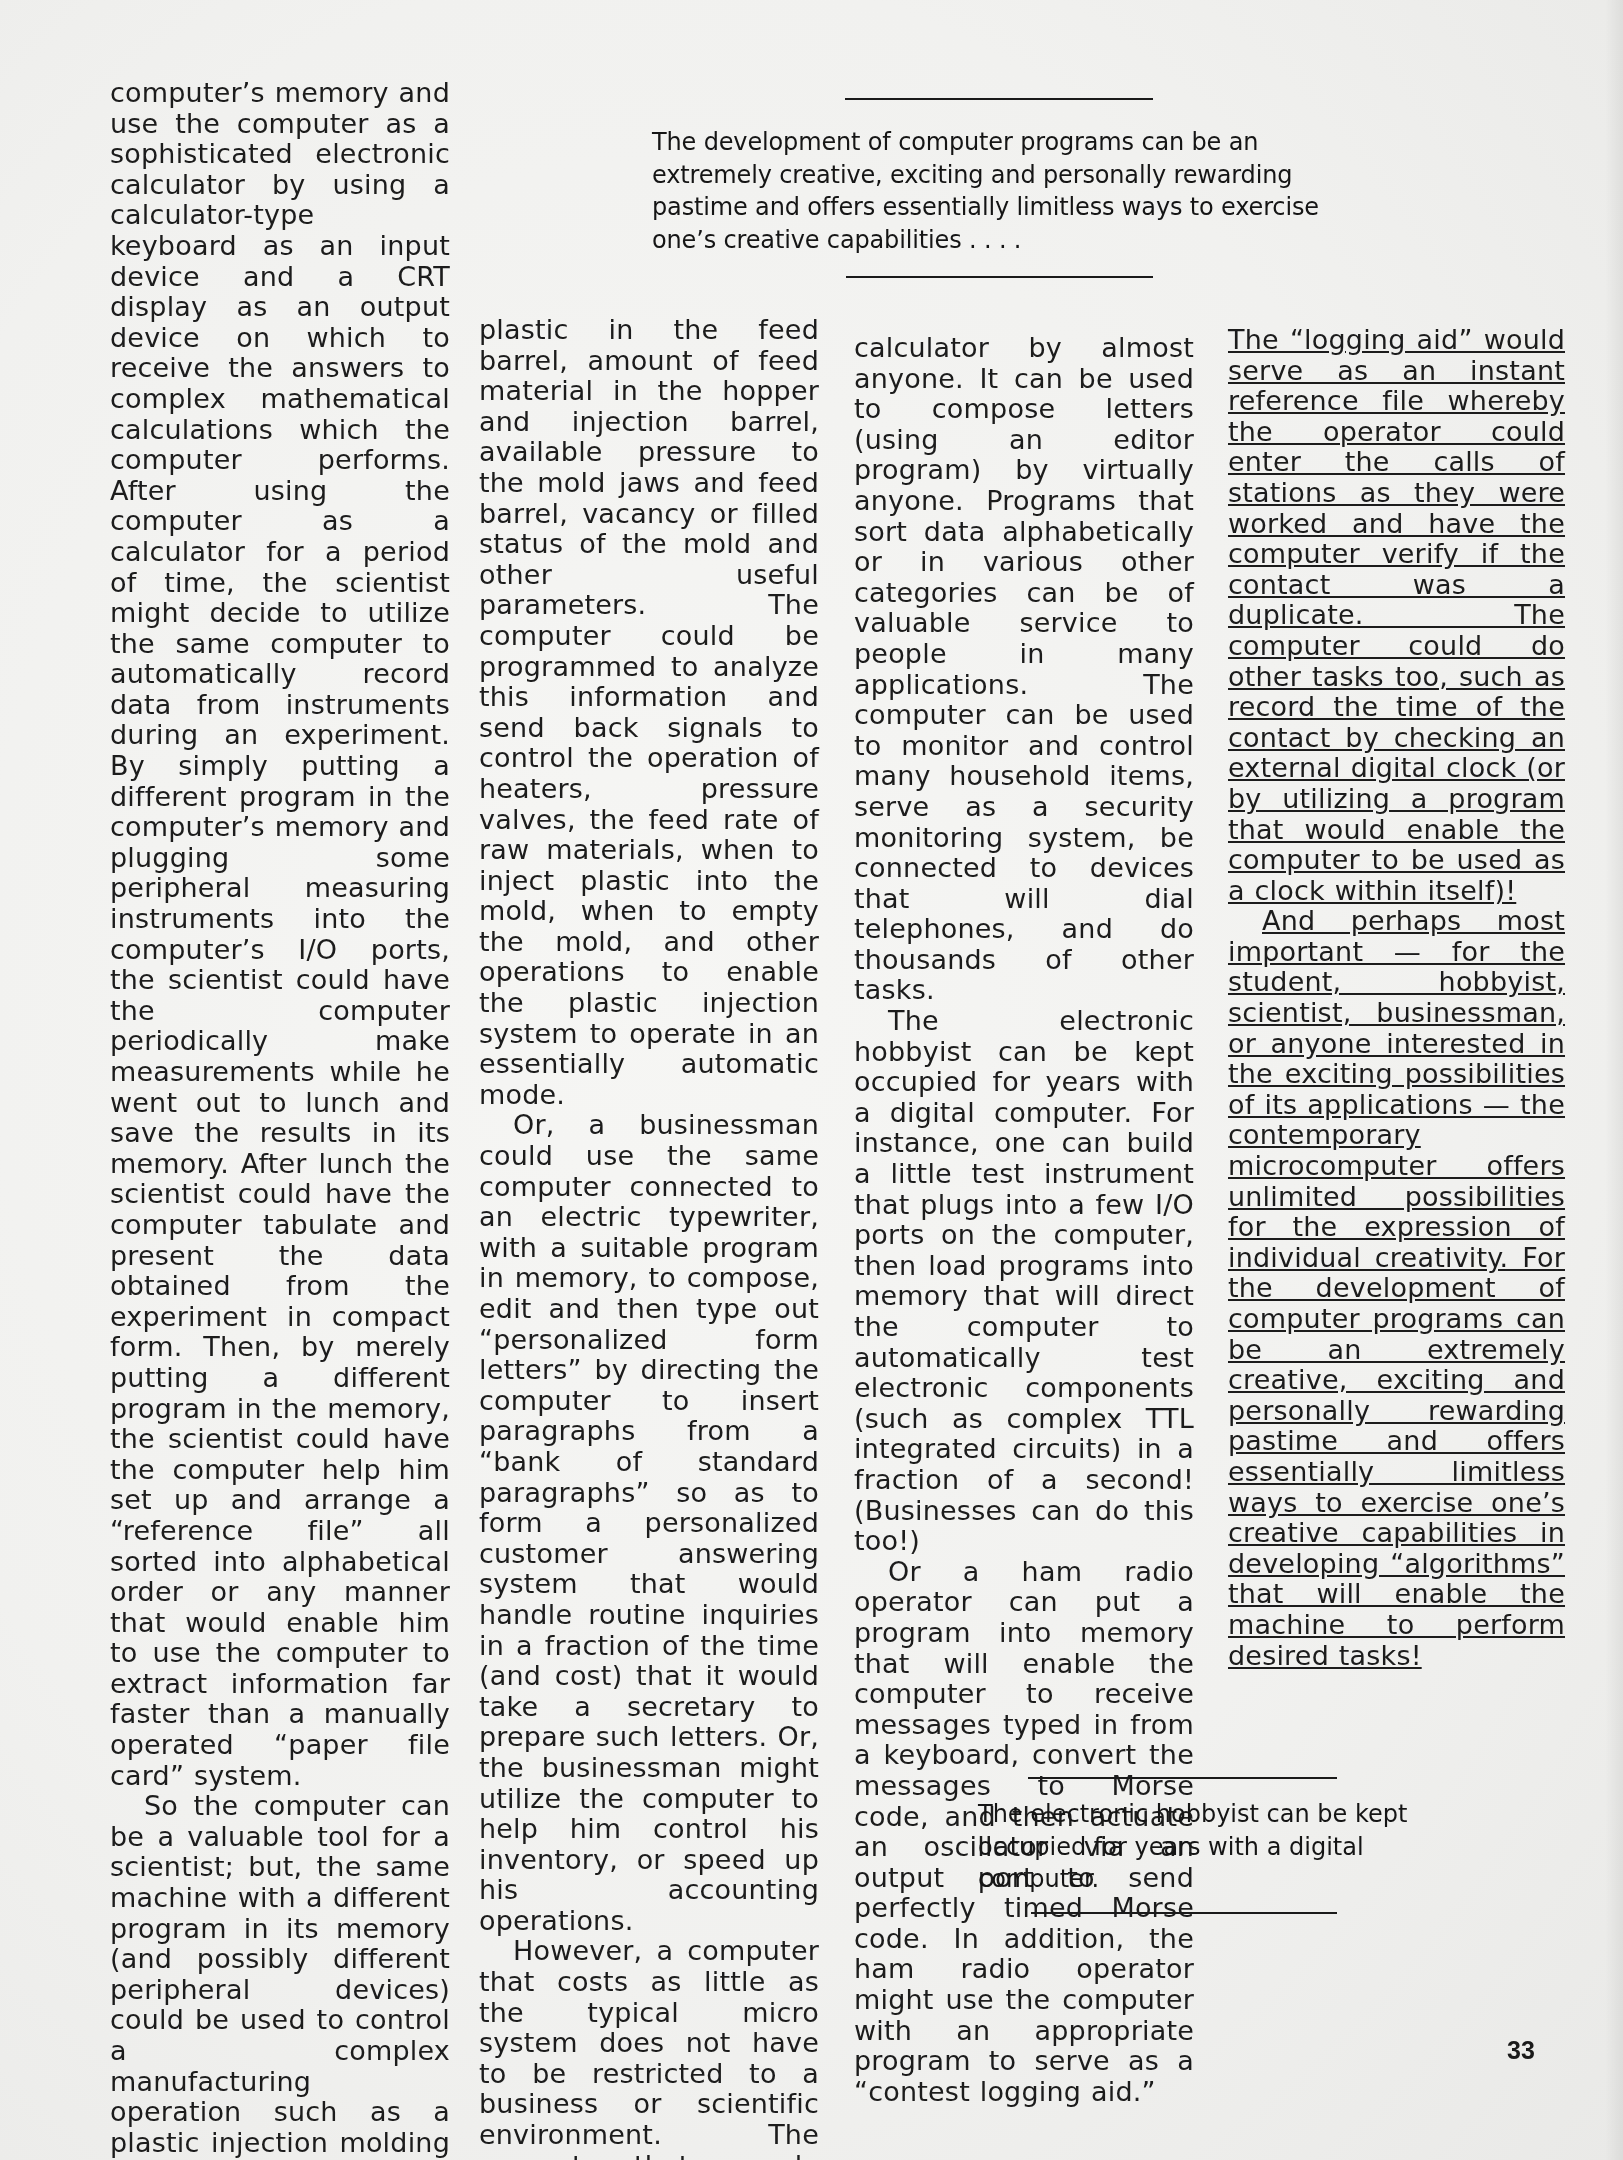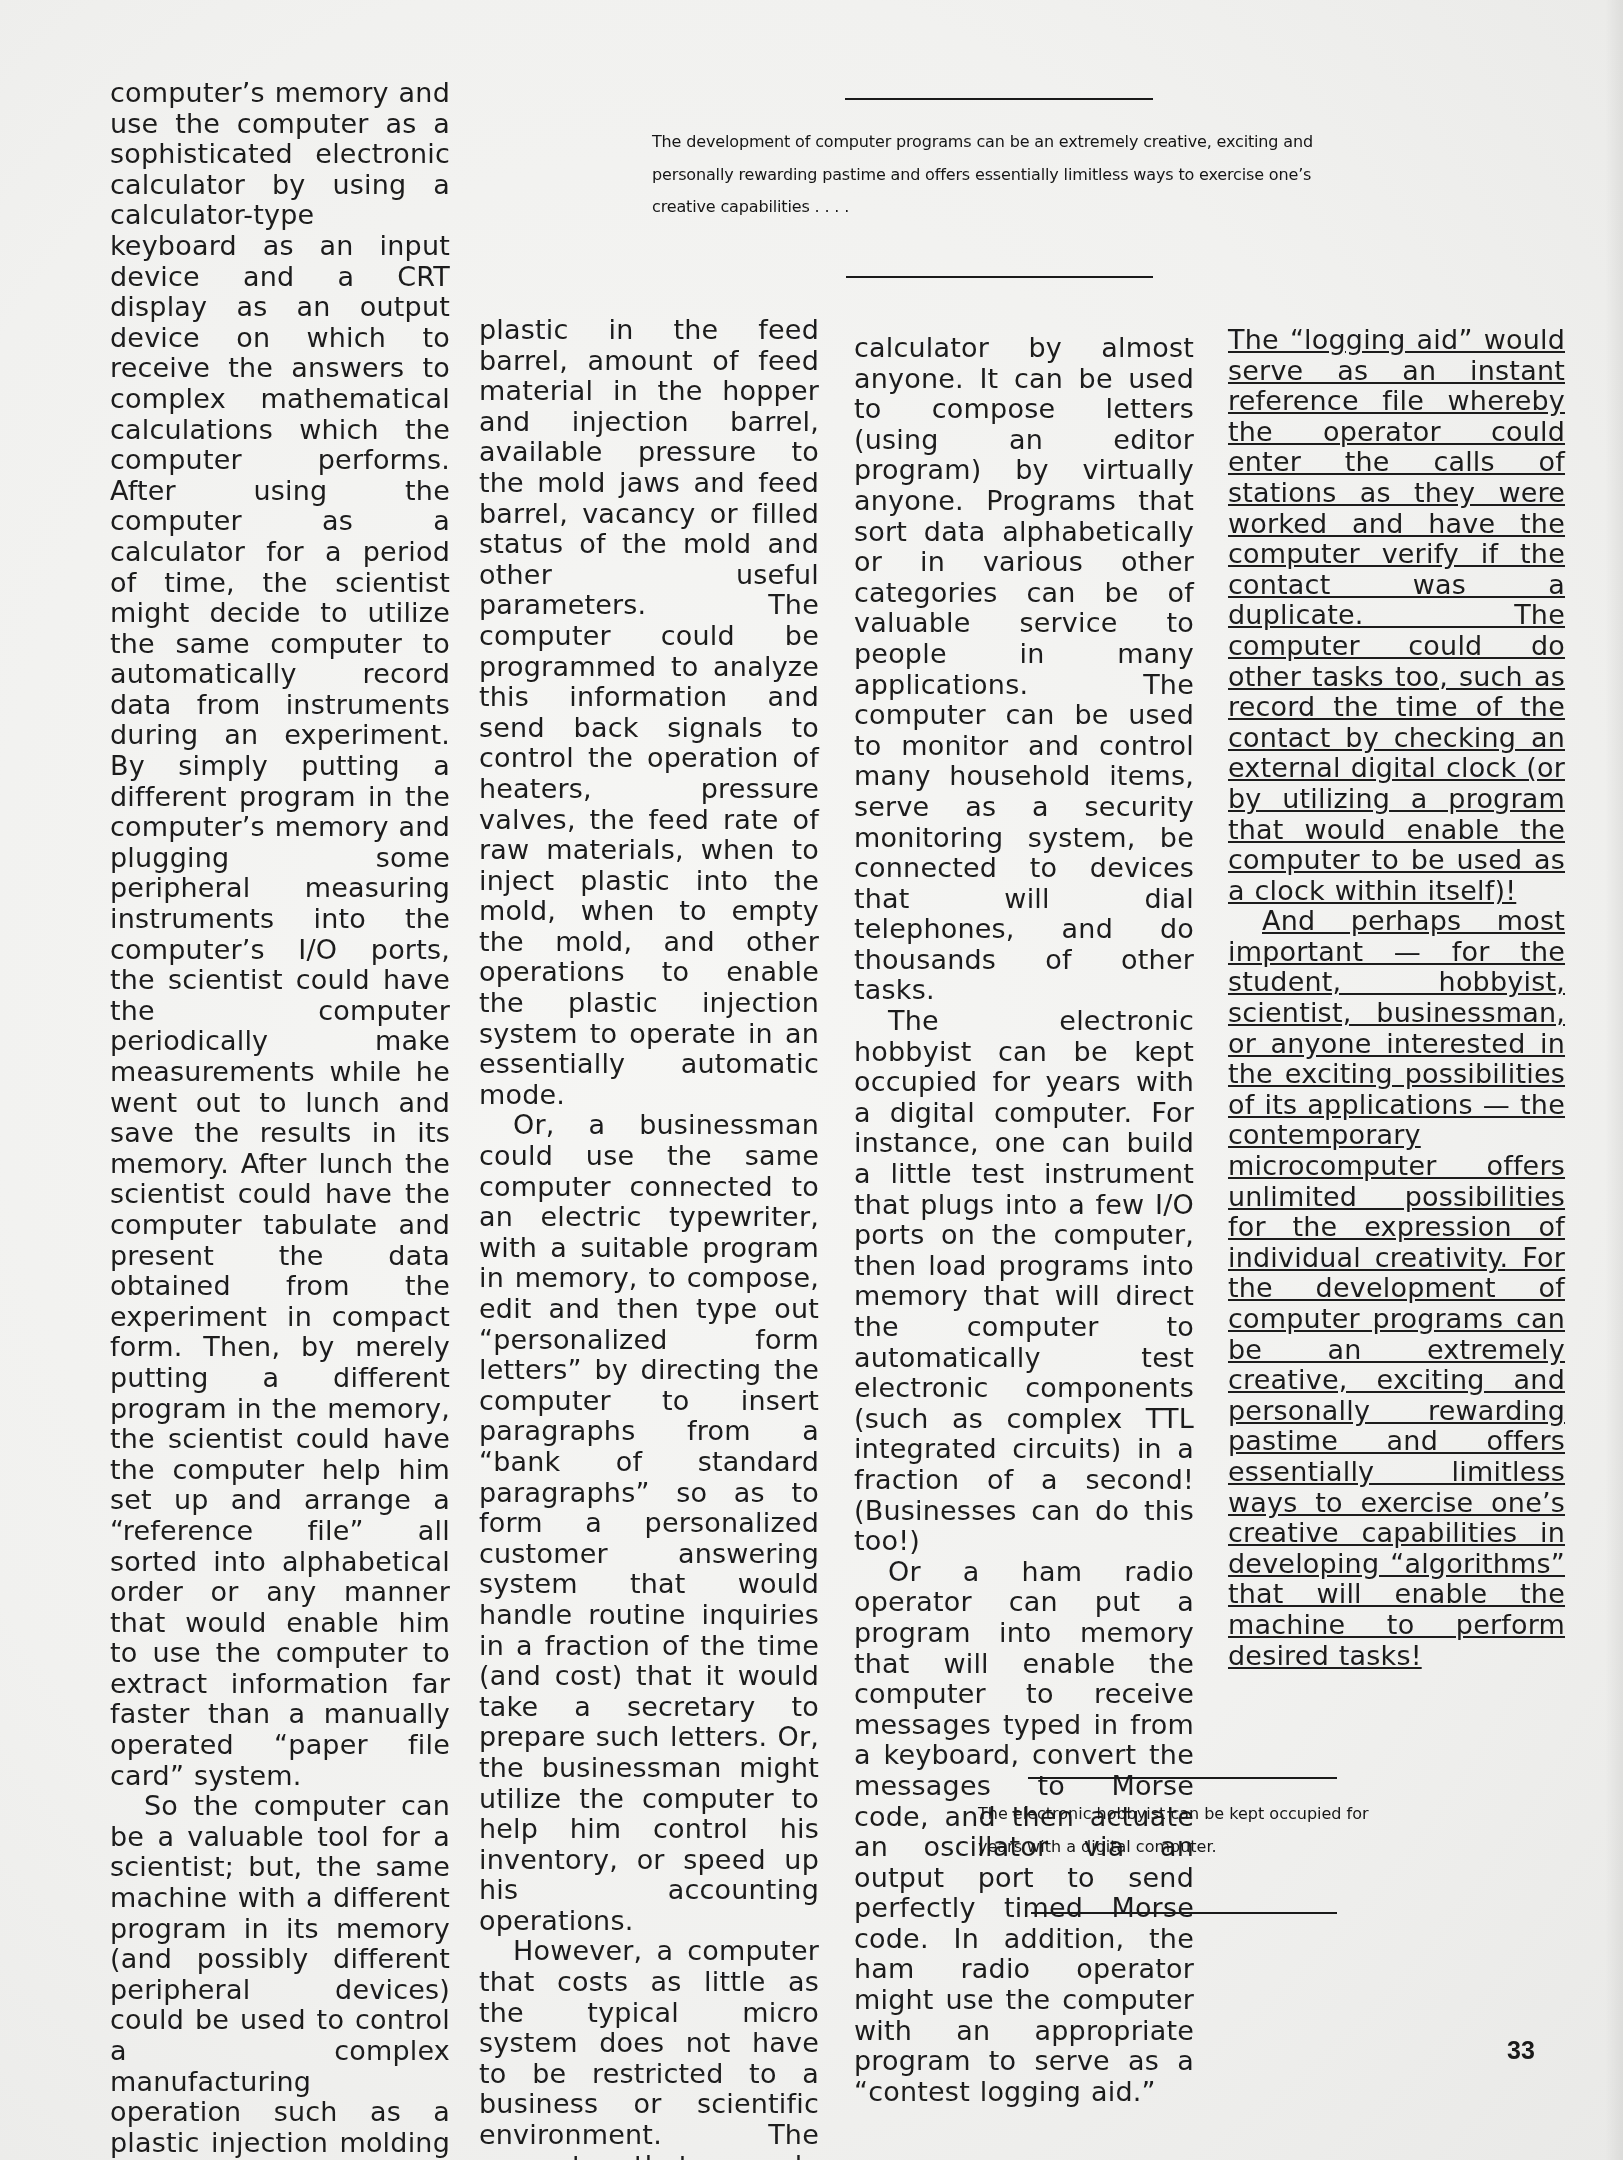--- a/index.html
+++ b/index.html
@@ -26,21 +26,21 @@
   .col p { margin: 0; text-indent: 0; }
   .col p.indent { text-indent: 34px; }
   #col1 { left: 82px; top: 78px; }
   #col2 { left: 451px; top: 315px; }
   #col3 { left: 826px; top: 333px; }
   #col4 { left: 1200px; top: 325px; width: 337px; text-decoration: underline; }
 
   .pull {
     position: absolute;
     font-family: "DejaVu Sans", sans-serif;
-    font-size: 16px;
+    font-size: 24px;
     line-height: 32.5px;
     color: #151515;
   }
   .rule { position: absolute; height: 2px; background: #1a1a1a; }
   #pull-top-text { left: 652px; top: 126px; width: 720px; letter-spacing: -0.15px; }
   #rule-top-1 { left: 845px; top: 98px; width: 308px; }
   #rule-top-2 { left: 846px; top: 276px; width: 307px; }
 
   #pull-bottom-text { left: 978px; top: 1798px; width: 430px; }
   #rule-bot-1 { left: 1028px; top: 1777px; width: 309px; }

